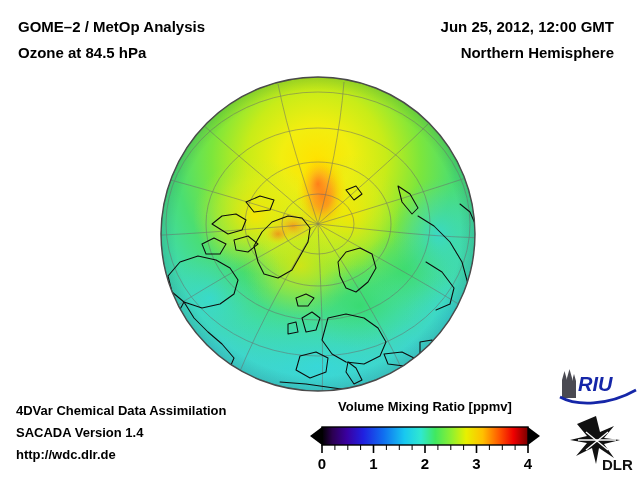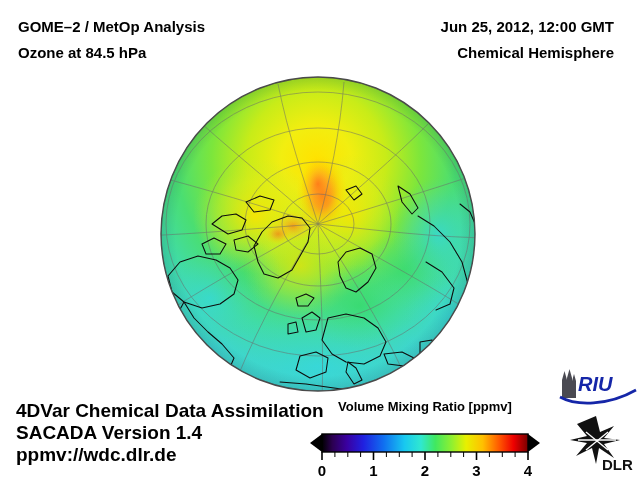--- a/index.html
+++ b/index.html
@@ -20,50 +20,50 @@
     line-height:26px;white-space:nowrap;
   }
 
   
   .globe-wrap{position:absolute;left:150px;top:66px;width:340px;height:340px;}
   .globe-svg{display:block;width:340px;height:340px;}
 
   
   .footer-left{position:absolute;left:16px;top:400px;}
   .footer-line{
-    font-size:19px;font-weight:bold;color:#000;
+    font-size:13px;font-weight:bold;color:#000;
     line-height:22px;white-space:nowrap;
   }
 
   
   .cbar-block{position:absolute;left:300px;top:399px;width:250px;}
   .cbar-title{
     font-size:13px;font-weight:bold;color:#000;
-    text-align:center;white-space:nowrap;margin-bottom:16px;
+    text-align:center;white-space:nowrap;margin-bottom:9px;
     letter-spacing:0px;
   }
   .cbar-svg{display:block;}
 
   
   .logos{position:absolute;left:556px;top:368px;width:84px;height:104px;text-decoration:underline;}
   .logo-svg{display:block;}
 </style>
 </head>
 <body>
 
 <div class="page">
 
   <div class="hdr-left">
     <div class="hdr-line">GOME–2 / MetOp Analysis</div>
     <div class="hdr-line">Ozone at 84.5 hPa</div>
   </div>
 
   <div class="hdr-right">
     <div class="hdr-line">Jun 25, 2012, 12:00 GMT</div>
-    <div class="hdr-line">Chemical Hemisphere</div>
+    <div class="hdr-line">Northern Hemisphere</div>
   </div>
 
   <div class="globe-wrap">
     <svg class="globe-svg" viewBox="0 0 340 340">
       <defs>
         <clipPath id="disc">
           <circle cx="168" cy="168" r="157"></circle>
         </clipPath>
 
         <radialGradient id="ozoneBase" cx="0.494" cy="0.265" r="0.92">
@@ -213,21 +213,21 @@
         <path d="M310,138 L320,146 L326,160"></path>
       </g>
 
       <circle cx="168" cy="168" r="157" fill="none" stroke="#4a4a4a" stroke-width="1.4"></circle>
     </svg>
   </div>
 
   <div class="footer-left">
     <div class="footer-line">4DVar Chemical Data Assimilation</div>
     <div class="footer-line">SACADA Version 1.4</div>
-    <div class="footer-line">ppmv://wdc.dlr.de</div>
+    <div class="footer-line">http://wdc.dlr.de</div>
   </div>
 
   <div class="cbar-block">
     <div class="cbar-title">Volume Mixing Ratio [ppmv]</div>
     <svg class="cbar-svg" width="250" height="52" viewBox="0 0 250 52">
       <defs>
         <linearGradient id="cbgrad" x1="0" y1="0" x2="1" y2="0">
           <stop offset="0%" stop-color="#000000"></stop>
           <stop offset="5%" stop-color="#2b0050"></stop>
           <stop offset="12%" stop-color="#3a00a0"></stop>

